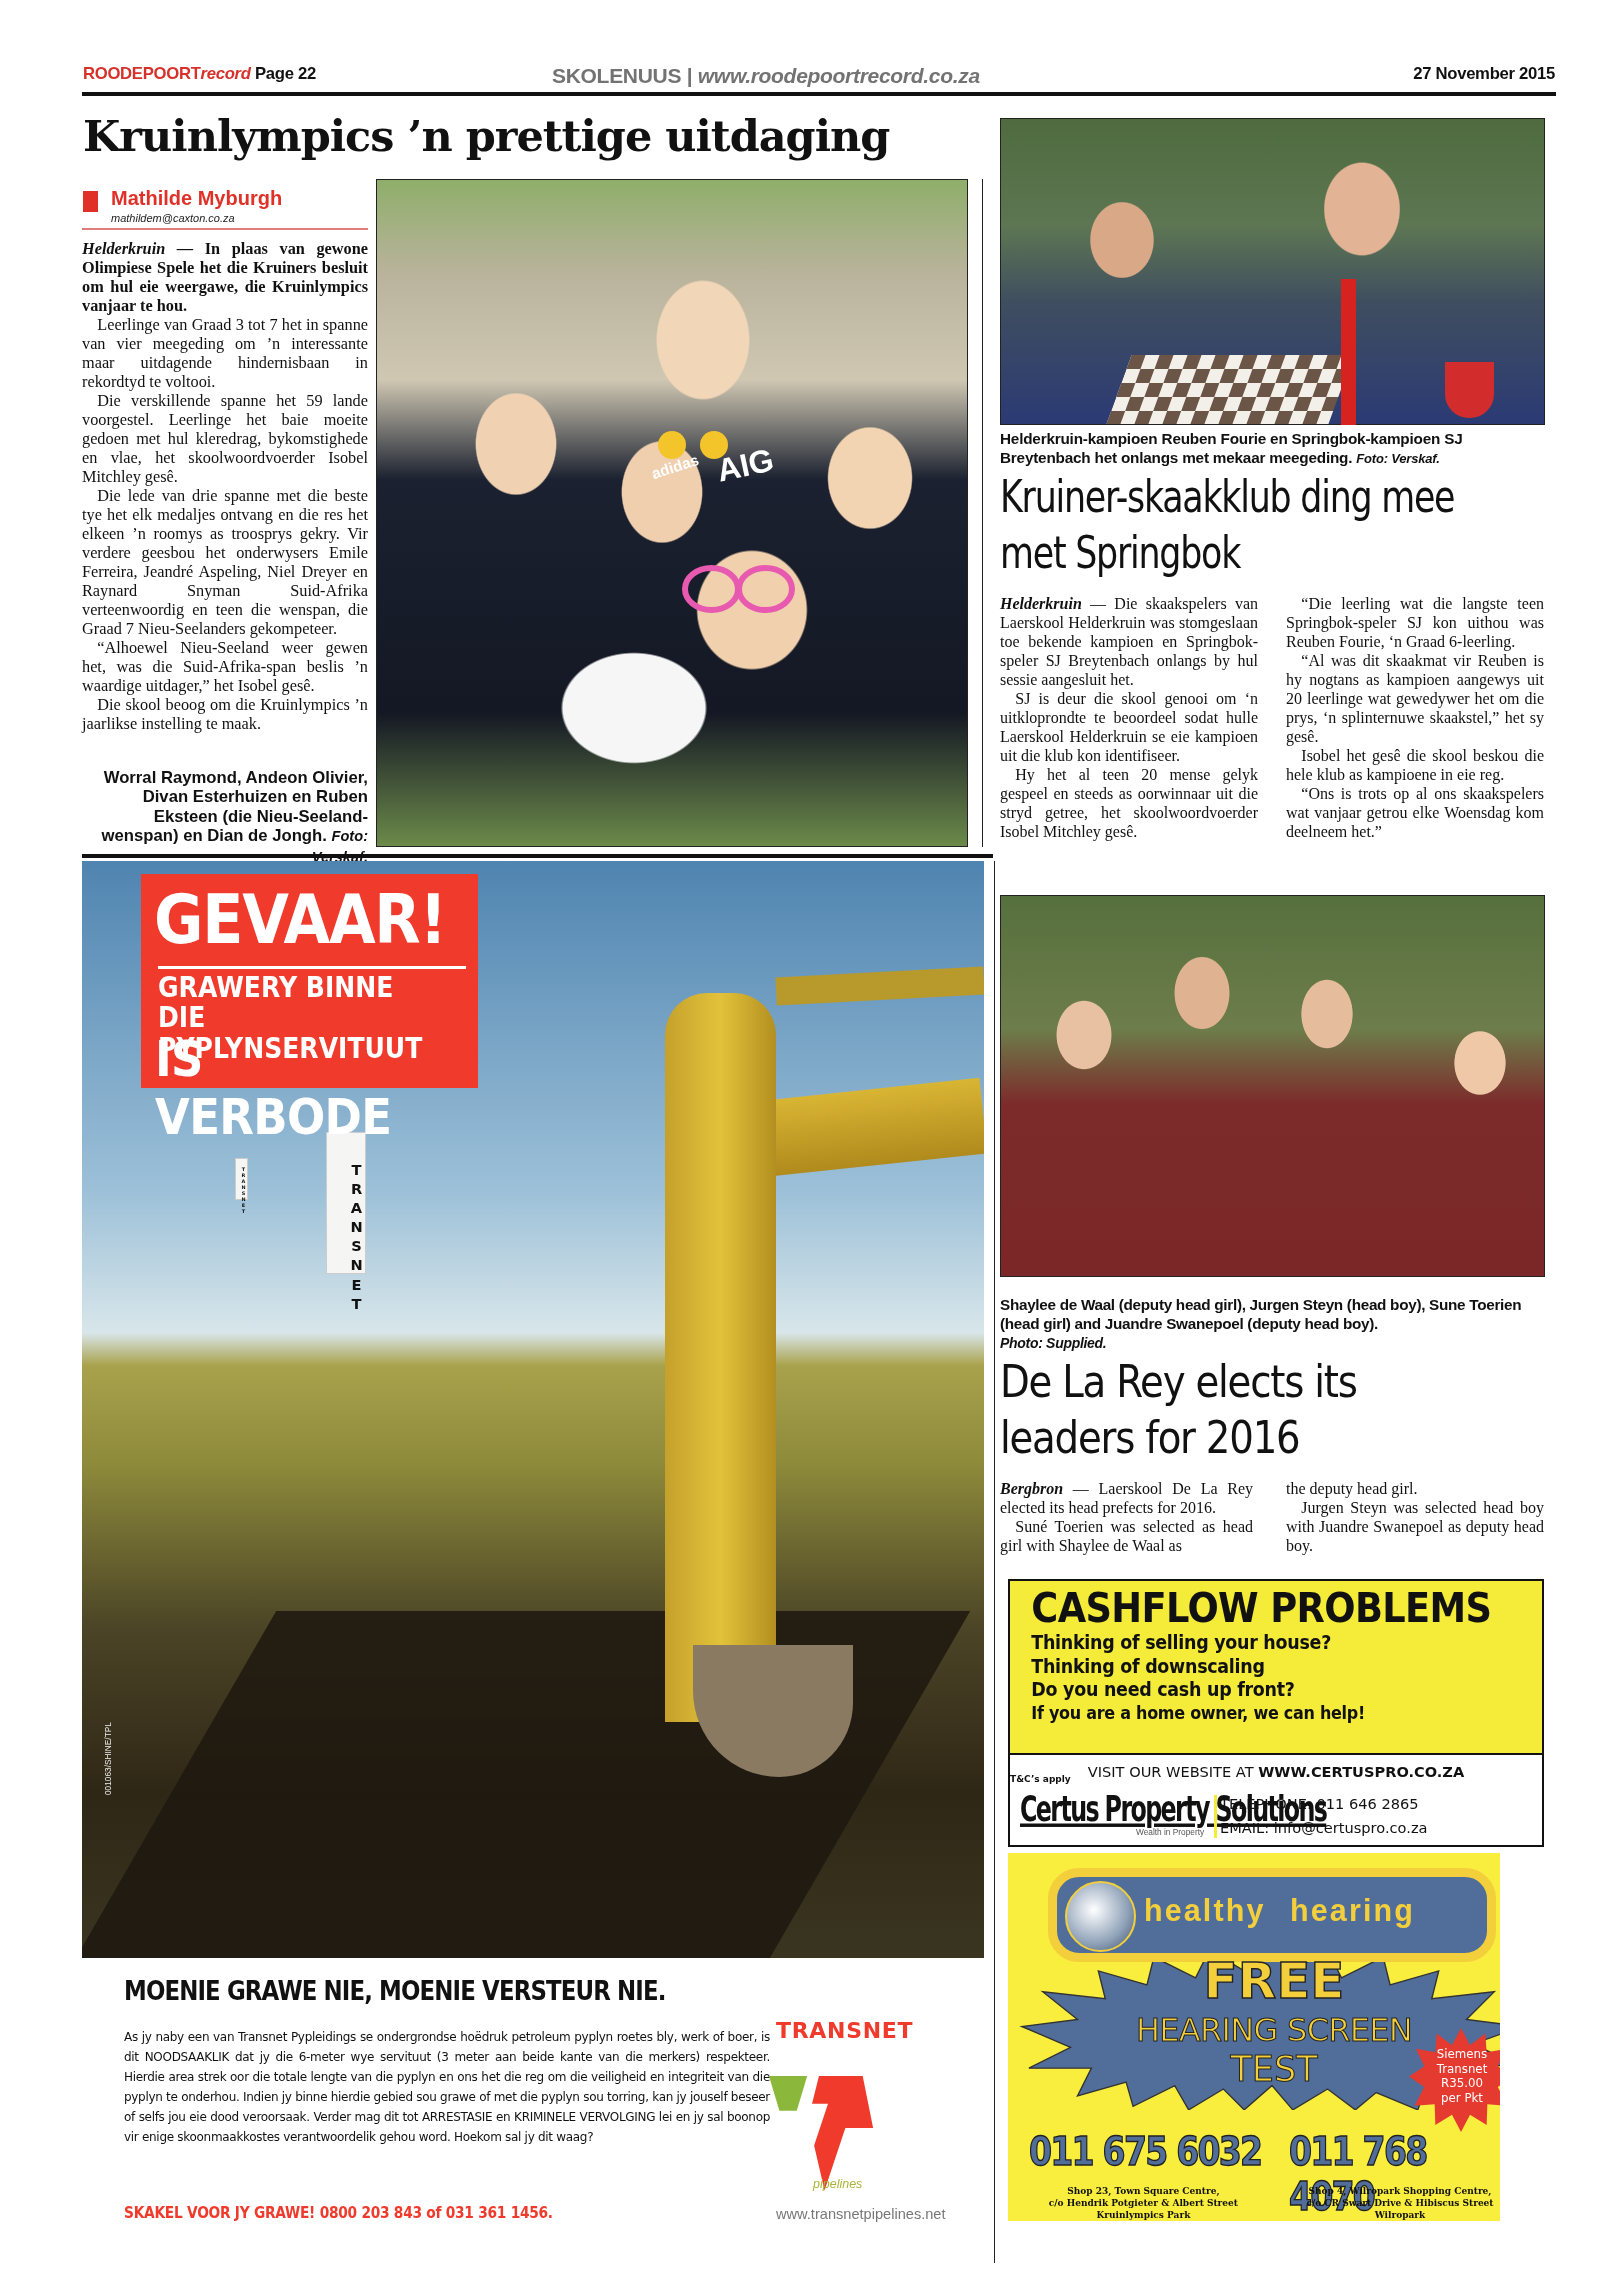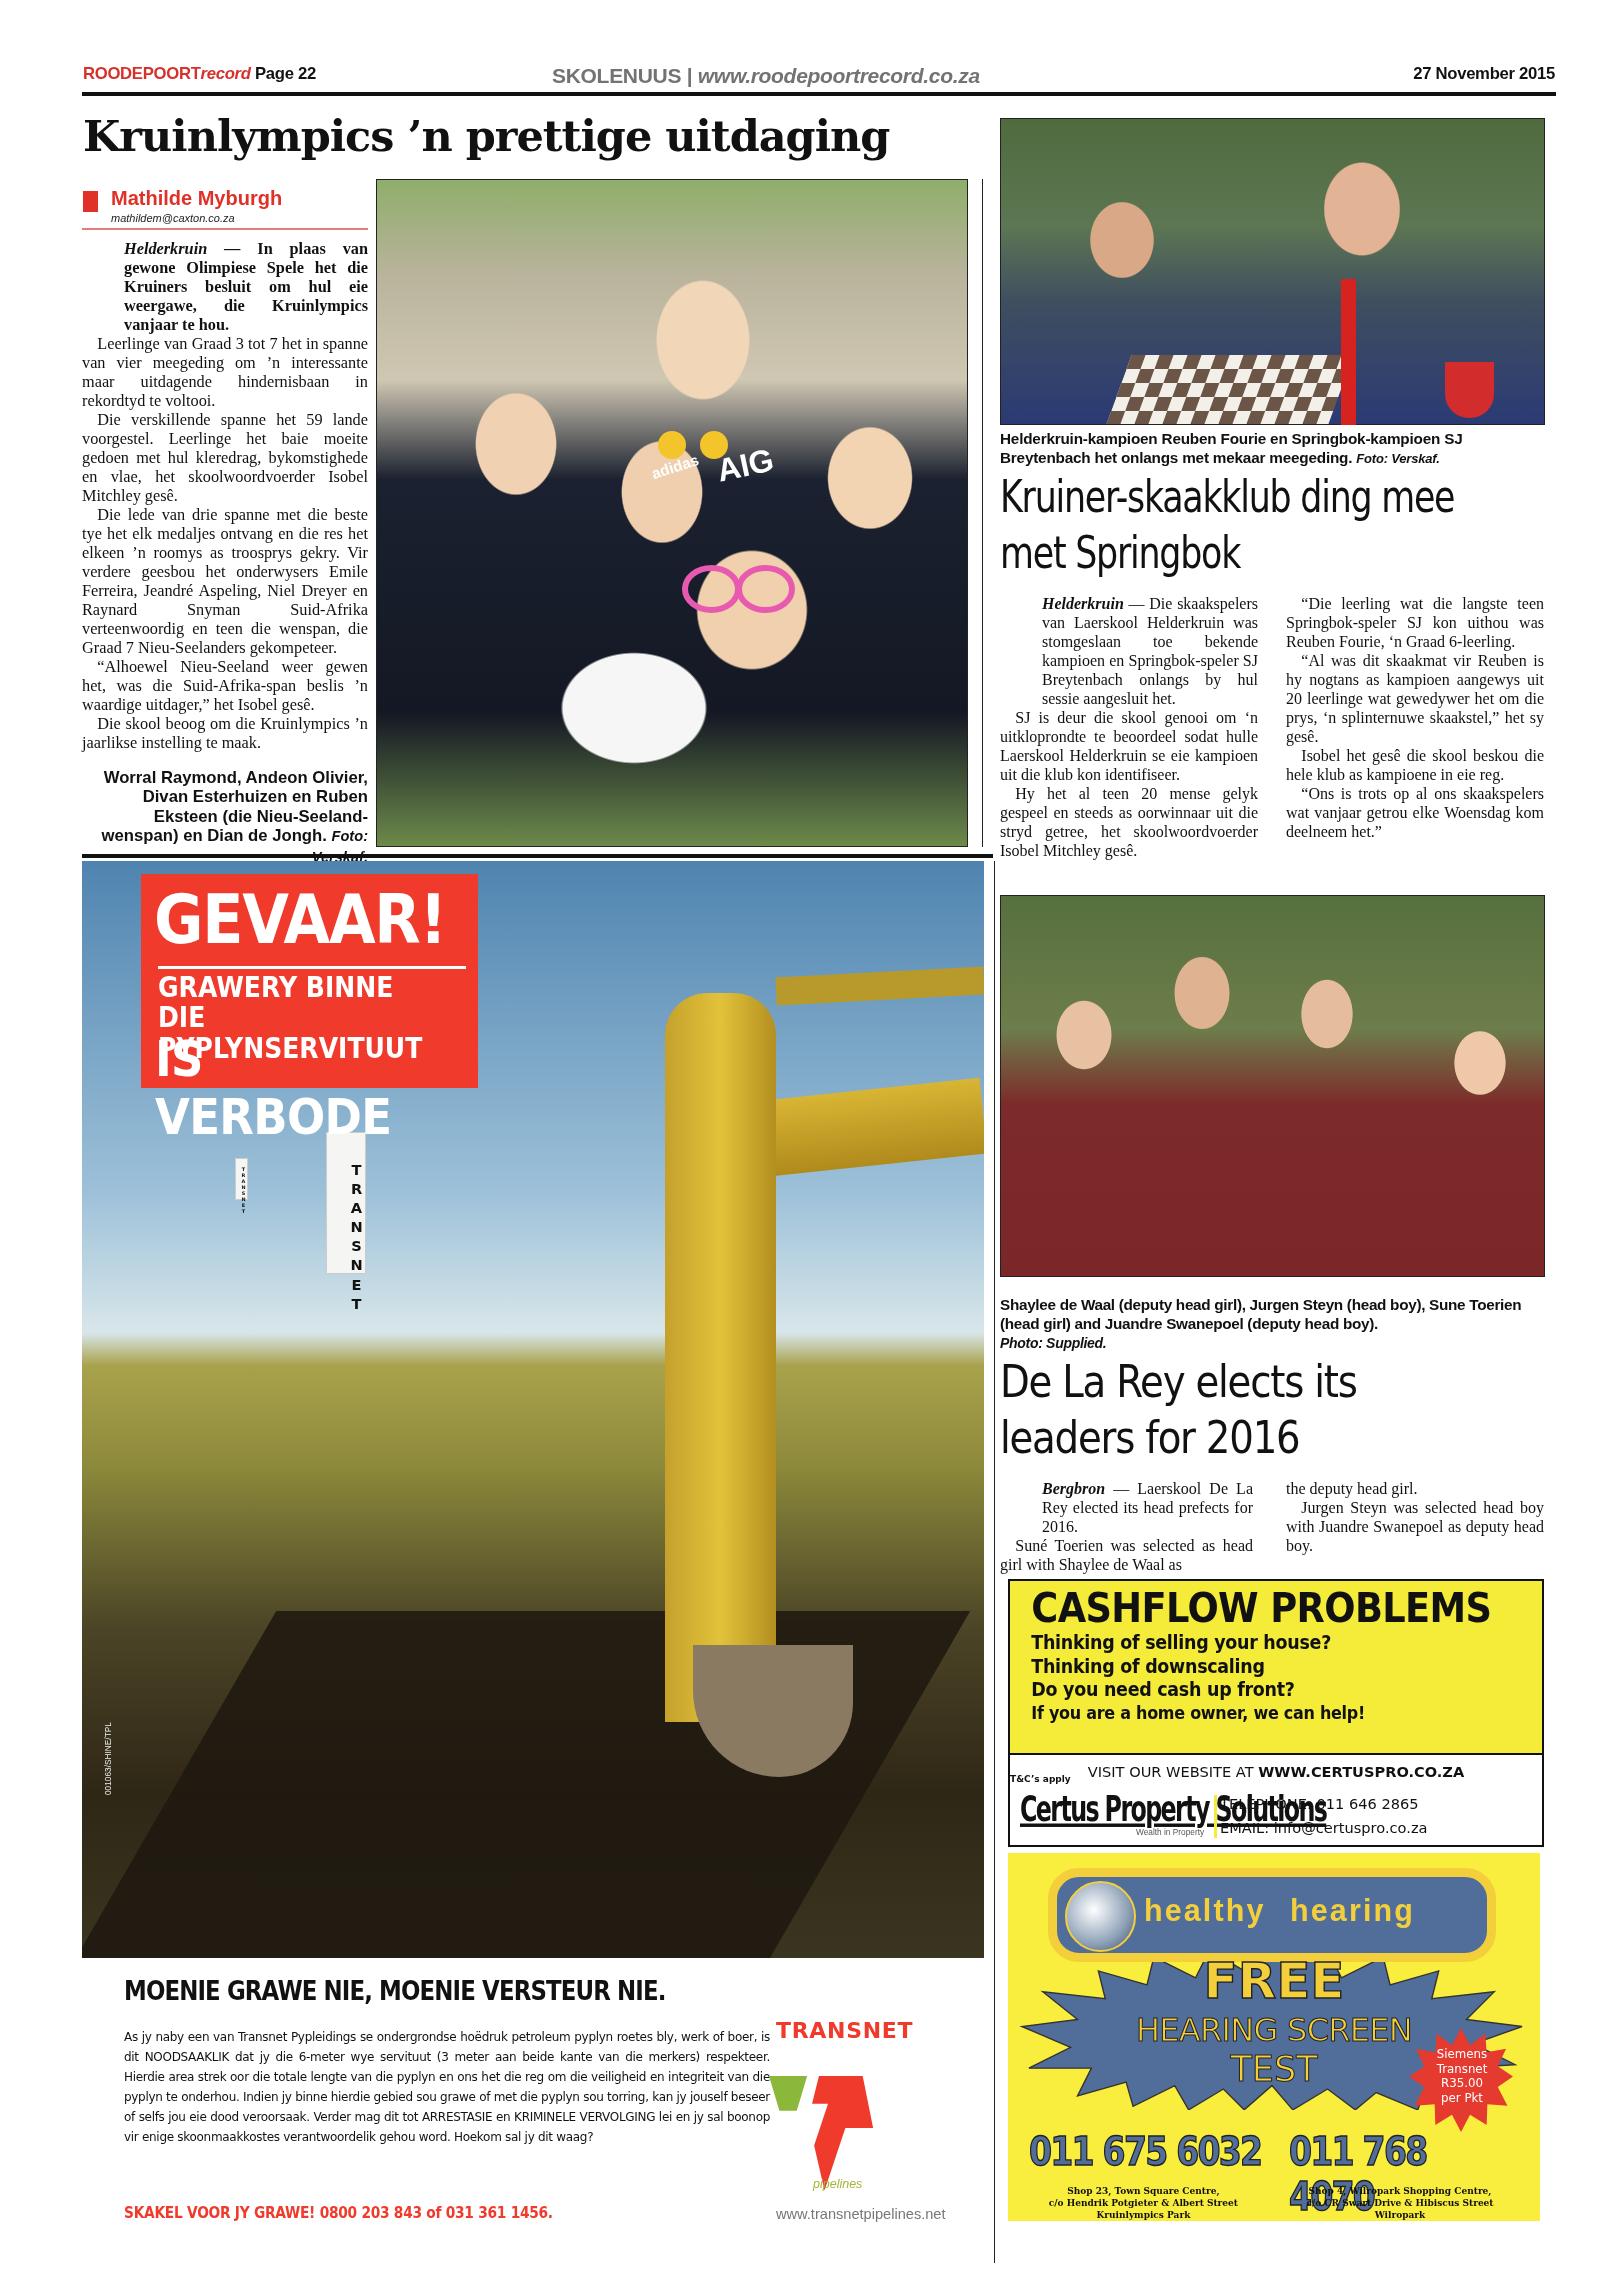--- a/index.html
+++ b/index.html
@@ -16,21 +16,21 @@
   .mast-rule { left:82px; top:92px; width:1474px; height:4.2px; background:#111; }
 
   
   .h1 { left:83px; top:111px; font-family:"DejaVu Serif", serif; font-weight:bold; font-size:43px; letter-spacing:-1px; }
   .byline-box { left:83px; top:191px; width:15.3px; height:21px; background:#e03128; }
   .byline-name { left:111px; top:187px; font-family:"Liberation Sans", sans-serif; font-weight:bold; font-size:20px; color:#e03128; }
   .byline-email { left:111px; top:212px; font-family:"Liberation Sans", sans-serif; font-style:italic; font-size:11px; color:#222; }
   .byline-rule { left:82px; top:228px; width:286px; height:2.1px; background:#e27d7a; }
   .col { font-size:16.3px; line-height:19px; text-align:justify; }
   .col p { margin:0; text-indent:15.3px; }
-  .col p.lead { text-indent:0; font-weight:bold;margin-left:42px; }
+  .col p.lead { text-indent:0; font-weight:bold; }
   .col p.lead i { font-weight:bold; }
   .a1-col { left:82px; top:239px; width:286px; }
   .a1-caption { left:82px; top:768px; width:286px; text-align:right; font-family:"Liberation Sans", sans-serif; font-weight:bold; font-size:16.7px; line-height:19.4px; }
   .a1-caption i { font-size:14.6px; }
   .photo-a1 { left:376px; top:179px; width:590px; height:666px; border:1.4px solid #222; overflow:hidden;
     background:
       radial-gradient(ellipse 76px 97px at 326px 160px, #f2d6b8 60%, transparent 62%),
       radial-gradient(ellipse 66px 83px at 139px 264px, #f0d2b3 60%, transparent 62%),
       radial-gradient(ellipse 66px 83px at 285px 312px, #efcfae 60%, transparent 62%),
       radial-gradient(ellipse 69px 83px at 493px 298px, #f2d4b2 60%, transparent 62%),
@@ -87,21 +87,21 @@
   .cash-line { font-size:19px; line-height:23.6px; letter-spacing:-0.3px; transform:scaleX(0.92); }
   .cash-line.small { font-size:17.4px; }
   .cash-tc { font-size:9px;margin-top:48px; }
   .cash-visit { position:absolute; top:182px; left:0; width:532px; text-align:center; font-family:"DejaVu Sans", sans-serif; font-size:14.6px; }
   .cash-logo { position:absolute; left:9.7px; top:208px; font-family:"DejaVu Sans", sans-serif; font-weight:bold; font-size:30.5px; letter-spacing:-2.1px; transform:scaleX(0.78) scaleY(1.15); transform-origin:left top; text-decoration:underline; }
   .cash-wealth { position:absolute; left:126px; top:246px; font-family:"Liberation Sans", sans-serif; font-size:8.3px; color:#555; }
   .cash-sep { position:absolute; left:204px; top:214px; width:2.8px; height:43px; background:#f5ec3a; }
   .cash-contact { position:absolute; left:210px; top:211px; font-family:"DejaVu Sans", sans-serif; font-size:14.6px; line-height:23.6px; }
 
   
-  .hear { left:1008px; top:1853px; width:532px; height:368px; background:#f9ee3d; overflow:hidden; }
+  .hear { left:1008px; top:1853px; width:492px; height:368px; background:#f9ee3d; overflow:hidden; }
   .hear-pill { position:absolute; left:40px; top:15.3px; width:430px; height:76px; background:#516e9a; border:9.7px solid #f3cf3c; border-radius:31px; }
   .hear-disc { position:absolute; left:8.3px; top:4.2px; width:67px; height:67px; border-radius:50%; background:radial-gradient(circle at 40% 40%, #ffffff, #8ea1b7 60%, #364c6b); border:2.8px solid #f3cf3c; }
   .hear-name { position:absolute; left:87px; top:15.3px; font-family:"Liberation Sans", sans-serif; font-weight:bold; font-size:30.5px; color:#f3cf3c; letter-spacing:2.1px; word-spacing:14px; }
   .hear-star { position:absolute; left:7px; top:90px; width:514px; height:167px; }
   .hear-free { position:absolute; left:0; width:532px; top:99px; text-align:center; font-family:"DejaVu Sans", sans-serif; font-weight:bold; font-size:50px; color:#f3cf3c; -webkit-text-stroke:1.4px #222; }
   .hear-screen { position:absolute; left:0; width:532px; top:158px; text-align:center; font-family:"DejaVu Sans", sans-serif; font-size:32px; color:#f3cf3c; -webkit-text-stroke:1px #222; letter-spacing:-0.7px; }
   .hear-test { position:absolute; left:0; width:532px; top:196px; text-align:center; font-family:"DejaVu Sans", sans-serif; font-size:35px; color:#f3cf3c; -webkit-text-stroke:1px #222; }
   .hear-burst { position:absolute; left:401px; top:175px; width:104px; height:104px; }
   .hear-burst-text { position:absolute; left:416px; top:194px; width:76px; text-align:center; font-family:"DejaVu Sans", sans-serif; font-size:11.8px; line-height:14.6px; color:#fff; }
   .hear-phone { position:absolute; top:276px; font-family:"DejaVu Sans", sans-serif; font-weight:bold; font-size:39px; color:#516e9a; -webkit-text-stroke:1.4px #222; letter-spacing:-2.1px; transform:scaleX(0.85); transform-origin:left; }

